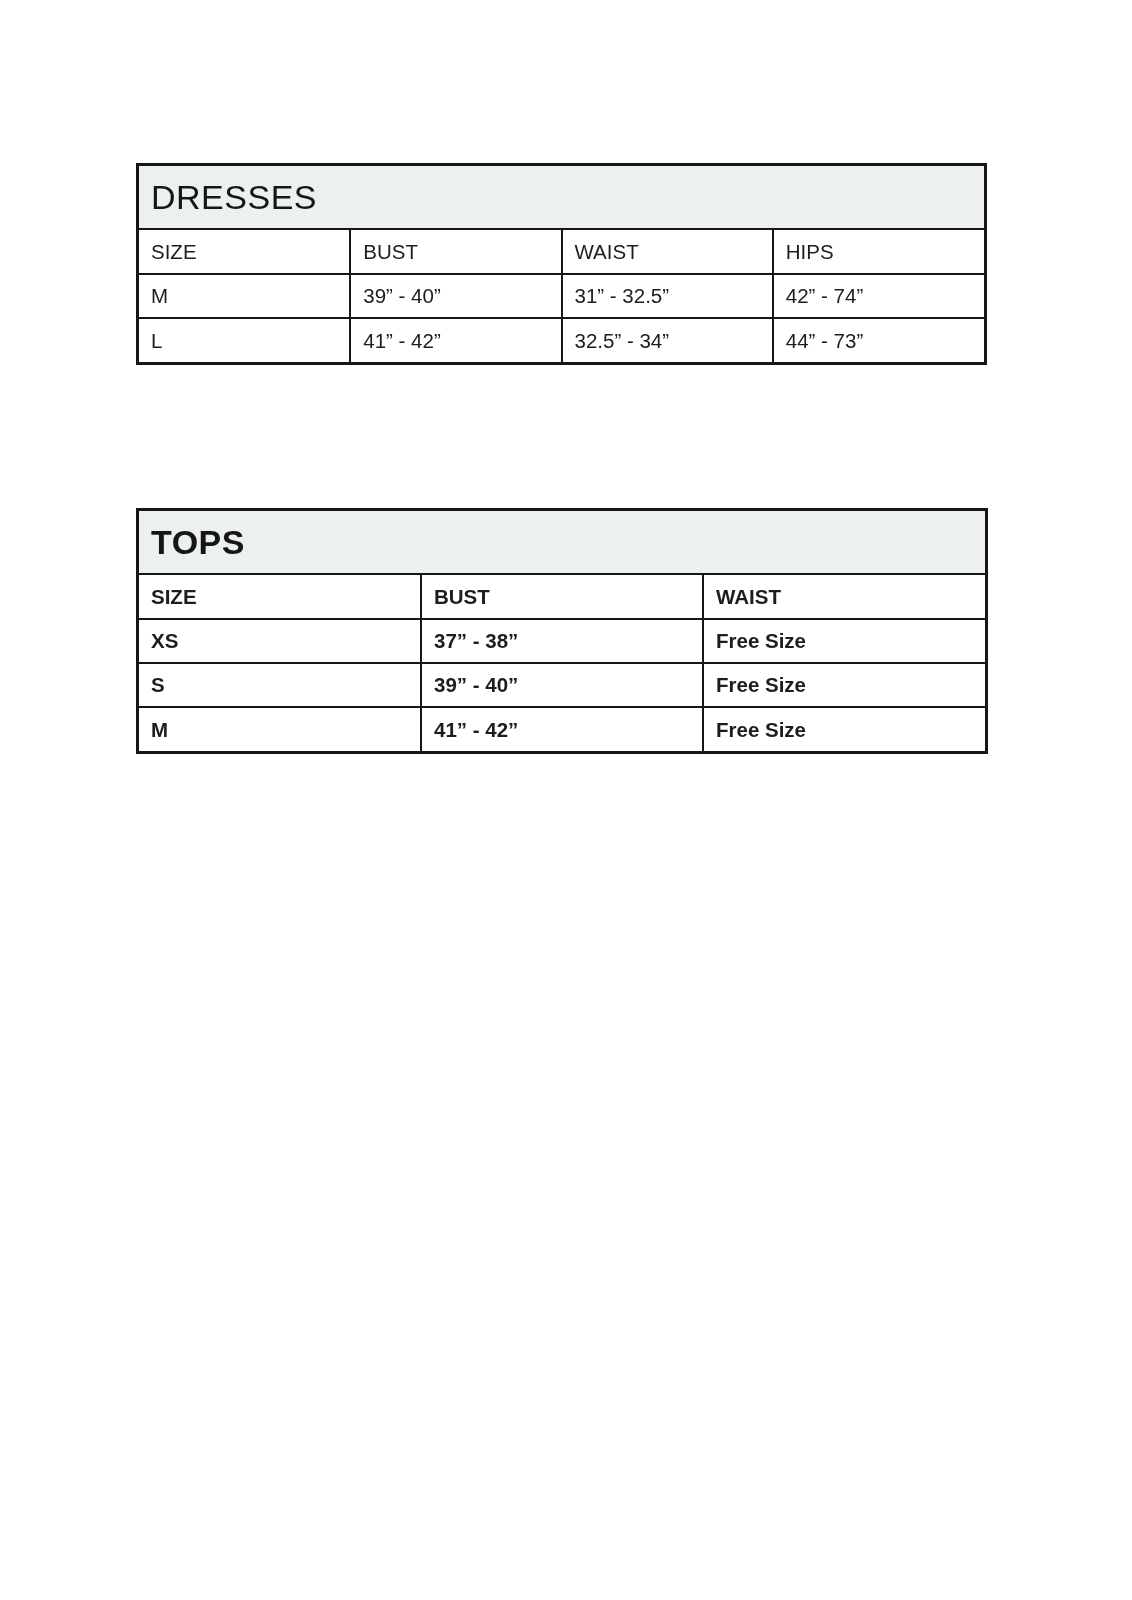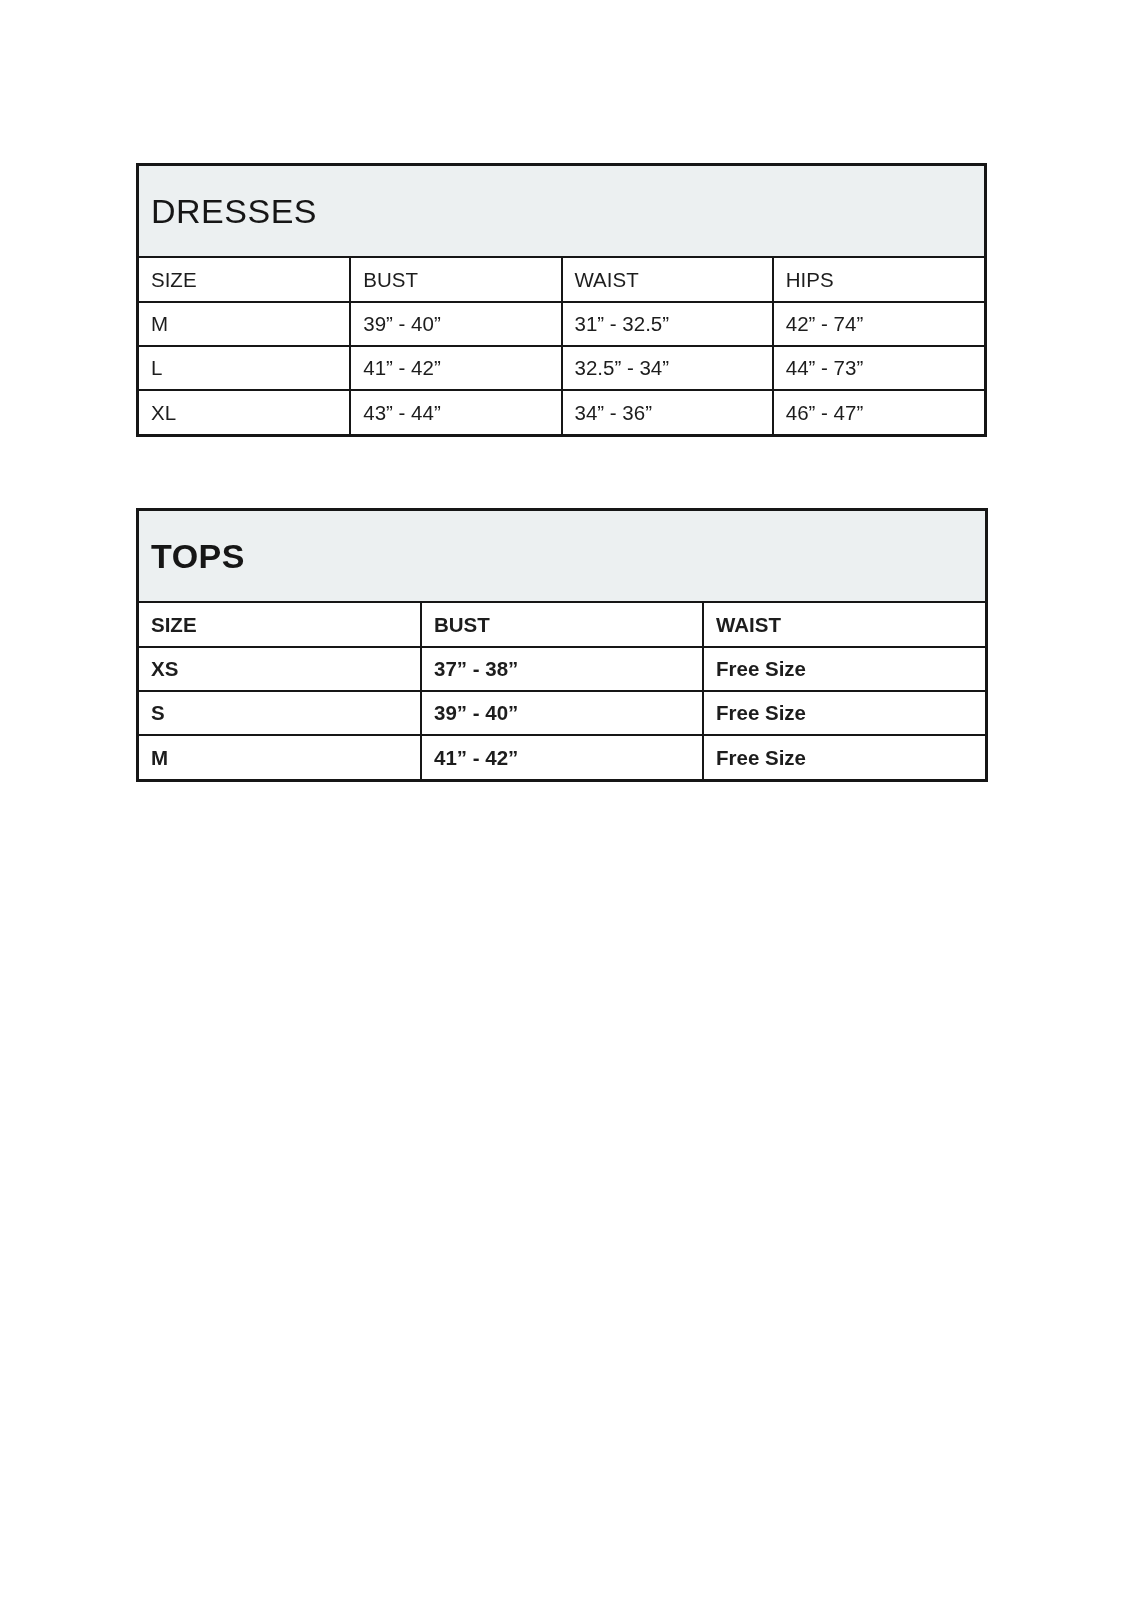--- a/index.html
+++ b/index.html
@@ -20,21 +20,21 @@
     position: absolute;
     left: 136px;
     border: 3px solid #161616;
     background: #ffffff;
   }
 
   .size-table.dresses { top: 163px; width: 851px; }
   .size-table.tops    { top: 508px; width: 852px; font-weight: bold; }
 
   .title-band {
-    height: 92px;
+    height: 64px;
     background: #ecf0f1;
     border-bottom: 2px solid #161616;
     display: flex;
     align-items: center;
     padding-left: 12px;
     font-size: 34px;
     letter-spacing: 0.5px;
     color: #161616;
   }
 
@@ -81,26 +81,20 @@
         <td>39” - 40”</td>
         <td>31” - 32.5”</td>
         <td>42” - 74”</td>
       </tr>
       <tr>
         <td>L</td>
         <td>41” - 42”</td>
         <td>32.5” - 34”</td>
         <td>44” - 73”</td>
       </tr>
-      <tr>
-        <td>XL</td>
-        <td>43” - 44”</td>
-        <td>34” - 36”</td>
-        <td>46” - 47”</td>
-      </tr>
     </tbody>
   </table>
 </section>
 
 <section class="size-table tops">
   <div class="title-band">
     <span>TOPS</span>
   </div>
   <table>
     <tbody>

